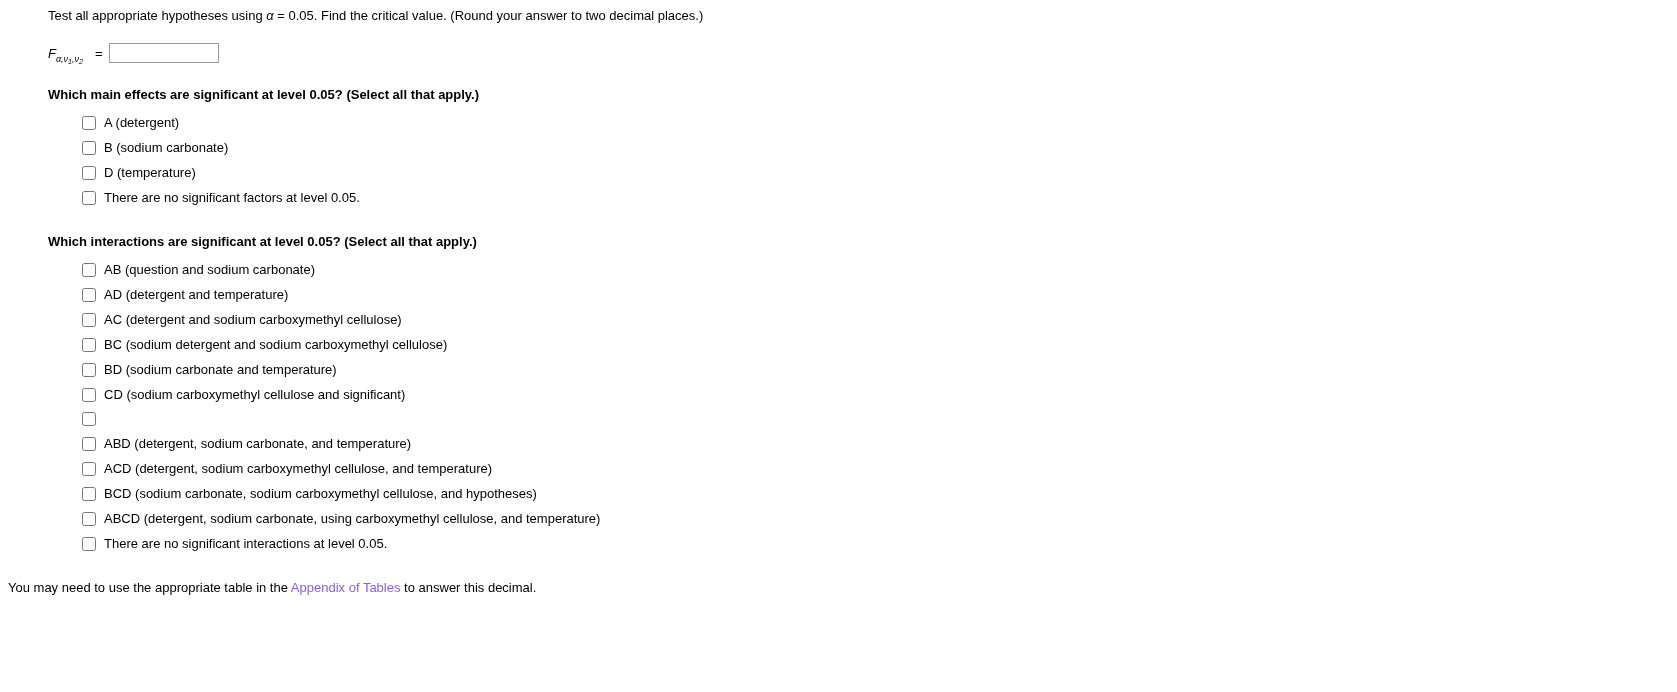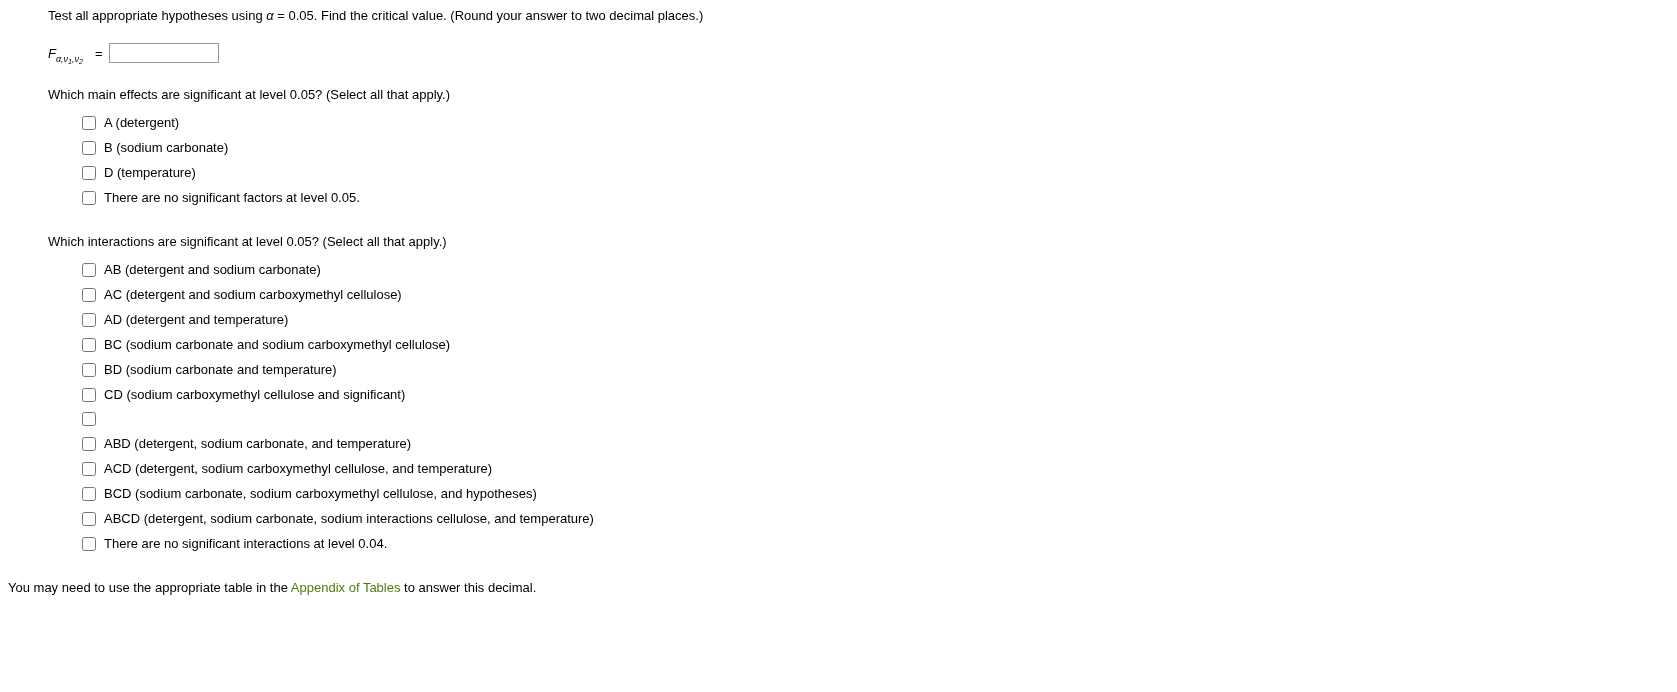--- a/index.html
+++ b/index.html
@@ -44,41 +44,42 @@
     }
     .text-input {
       border: 1px solid #999;
       height: 18px;
       width: 100px;
       padding: 0 4px;
       font-size: 13px;
     }
     .sub-question {
       margin-bottom: 8px;
+      font-weight: bold;
     }
     .checkbox-group {
       padding-left: 18px;
       margin-bottom: 24px;
     }
     .checkbox-row {
       display: flex;
       align-items: flex-end;
       padding: 5px 16px;
     }
     .checkbox-row input[type="checkbox"] {
       margin: 0 8px 0 0;
       width: 14px;
       height: 14px;
     }
     .footer-note {
       padding-left: 0;
       margin-top: 8px;
     }
     .link {
-      color: #4d7c0f;
+      color: #8b5cf6;
     }
     .italic {
       font-style: italic;
     }
   </style>
 </head>
 <body>
 
 <div class="content">
   <div class="question-line">
@@ -110,33 +111,33 @@
     <div class="checkbox-row">
       <input type="checkbox" style="">
       <span>There are no significant factors at level 0.05.</span>
     </div>
   </div>
 
   <div class="sub-question">Which interactions are significant at level 0.05? (Select all that apply.)</div>
   <div class="checkbox-group">
     <div class="checkbox-row">
       <input type="checkbox" style="">
-      <span>AB (detergent and sodium carbonate)</span>
+      <span>AB (question and sodium carbonate)</span>
+    </div>
+    <div class="checkbox-row">
+      <input type="checkbox" style="">
+      <span>AD (detergent and temperature)</span>
     </div>
     <div class="checkbox-row">
       <input type="checkbox" style="">
       <span>AC (detergent and sodium carboxymethyl cellulose)</span>
     </div>
     <div class="checkbox-row">
       <input type="checkbox" style="">
-      <span>AD (detergent and temperature)</span>
-    </div>
-    <div class="checkbox-row">
-      <input type="checkbox" style="">
-      <span>BC (sodium carbonate and sodium carboxymethyl cellulose)</span>
+      <span>BC (sodium detergent and sodium carboxymethyl cellulose)</span>
     </div>
     <div class="checkbox-row">
       <input type="checkbox" style="">
       <span>BD (sodium carbonate and temperature)</span>
     </div>
     <div class="checkbox-row">
       <input type="checkbox" style="">
       <span>CD (sodium carboxymethyl cellulose and significant)</span>
     </div>
     <div class="checkbox-row">
@@ -149,24 +150,24 @@
     <div class="checkbox-row">
       <input type="checkbox" style="">
       <span>ACD (detergent, sodium carboxymethyl cellulose, and temperature)</span>
     </div>
     <div class="checkbox-row">
       <input type="checkbox" style="">
       <span>BCD (sodium carbonate, sodium carboxymethyl cellulose, and hypotheses)</span>
     </div>
     <div class="checkbox-row">
       <input type="checkbox" style="">
-      <span>ABCD (detergent, sodium carbonate, sodium interactions cellulose, and temperature)</span>
+      <span>ABCD (detergent, sodium carbonate, using carboxymethyl cellulose, and temperature)</span>
     </div>
     <div class="checkbox-row">
       <input type="checkbox" style="">
-      <span>There are no significant interactions at level 0.04.</span>
+      <span>There are no significant interactions at level 0.05.</span>
     </div>
   </div>
 </div>
 
 <div class="footer-note">
   <span>You may need to use the appropriate table in the </span><span class="link">Appendix of Tables</span><span> to answer this decimal.</span>
 </div>
 
 </body></html>

